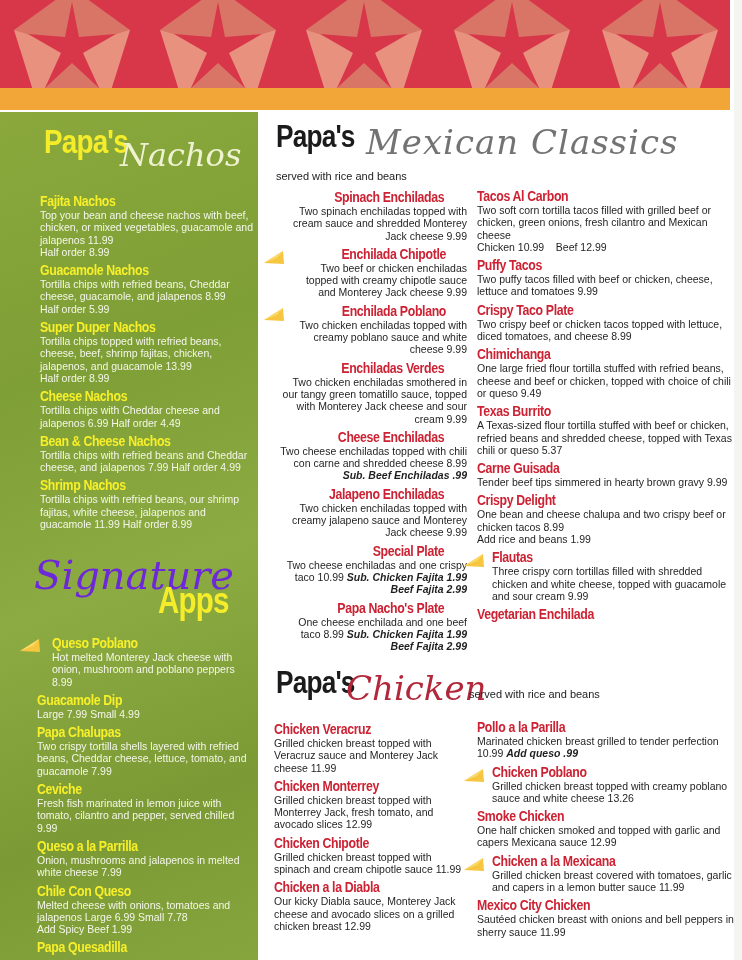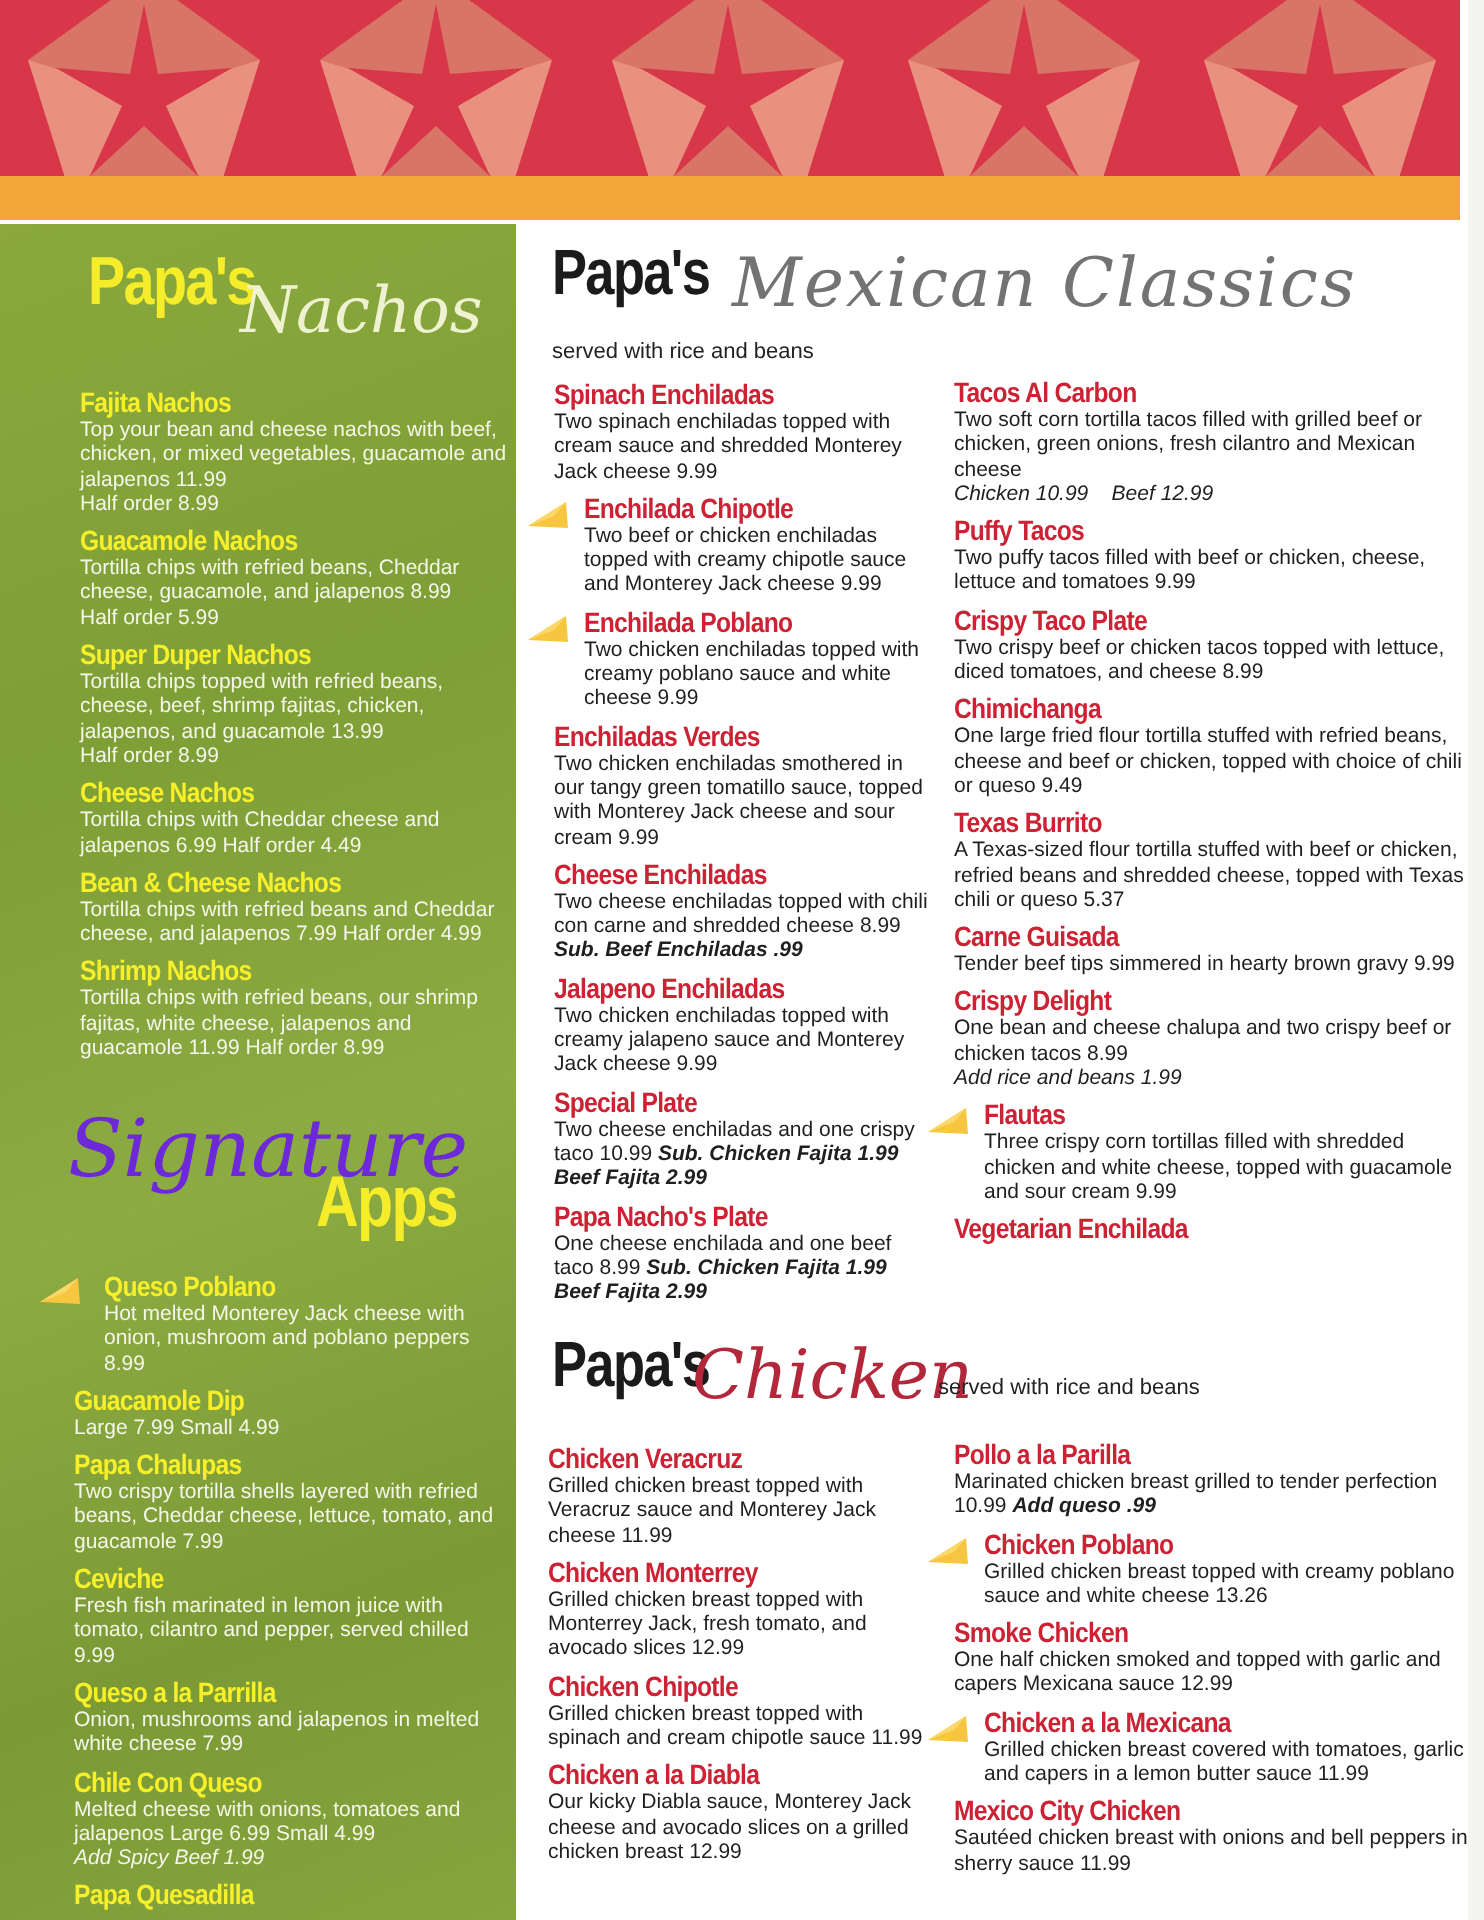--- a/index.html
+++ b/index.html
@@ -35,31 +35,31 @@
 
   .chicken-title { position: absolute; left: 276px; top: 664px; }
   .chicken-title .hdr-bold { color: #1b1b1b; font-size: 32px; }
   .chicken-title .hdr-script { position: absolute; left: 70px; top: 4px; color: #b2283a; font-size: 34px; white-space: nowrap; font-style: italic; }
   .chicken-sub { position: absolute; left: 469px; top: 688px; font-size: 11px; color: #222; }
 
   
   .col { position: absolute; }
   .col-nachos { left: 40px; top: 194px; width: 214px; }
   .col-apps { left: 37px; top: 636px; width: 218px; }
-  .col-classics-l { left: 277px; top: 190px; width: 190px; }
+  .col-classics-l { left: 277px; top: 190px; width: 190px; text-align: right; }
   .col-classics-r { left: 477px; top: 189px; width: 257px; }
   .col-chicken-l { left: 274px; top: 722px; width: 190px; }
   .col-chicken-r { left: 477px; top: 720px; width: 257px; }
 
   .item { position: relative; margin-bottom: 5px; }
   .item.indent { padding-left: 15px; }
   .item-name { display: block; font-weight: bold; font-size: 14px; line-height: 15px; letter-spacing: -0.4px; transform: scaleX(0.88); transform-origin: left center; white-space: nowrap; }
   .item-desc { display: block; font-size: 10.5px; line-height: 12.3px; }
   .item-desc i { font-style: italic; font-weight: bold; }
-  .item-note { display: block; font-size: 10.5px; line-height: 12.3px; font-style: italic; }
+  .item-note { display: block; font-size: 10.5px; line-height: 12.3px; }
 
   .on-green .item-name { color: #f7ef2a; }
   .on-green .item-desc, .on-green .item-note { color: #f4f6e8; }
   .on-white .item-name { color: #cc2233; }
   .on-white .item-desc, .on-white .item-note { color: #1f1f1f; }
 
   .chip { position: absolute; width: 22px; height: 16px; }
   .chip svg { display: block; }
   .on-green .item.indent .chip { left: -18px; top: 1px; }
   .on-white .item.indent .chip { left: -14px; top: 2px; }
@@ -165,21 +165,21 @@
   <div class="item">
     <span class="item-name">Ceviche</span>
     <span class="item-desc">Fresh fish marinated in lemon juice with tomato, cilantro and pepper, served chilled 9.99</span>
   </div>
   <div class="item">
     <span class="item-name">Queso a la Parrilla</span>
     <span class="item-desc">Onion, mushrooms and jalapenos in melted white cheese 7.99</span>
   </div>
   <div class="item">
     <span class="item-name">Chile Con Queso</span>
-    <span class="item-desc">Melted cheese with onions, tomatoes and jalapenos  Large 6.99 Small 4.99</span>
+    <span class="item-desc">Melted cheese with onions, tomatoes and jalapenos  Large 6.99 Small 7.78</span>
     <span class="item-note">Add Spicy Beef 1.99</span>
   </div>
   <div class="item">
     <span class="item-name">Papa Quesadilla</span>
   </div>
 </div>
 
 <div class="classics-title">
   <span class="hdr-bold">Papa's</span>
   <span class="hdr-script">Mexican Classics</span>

